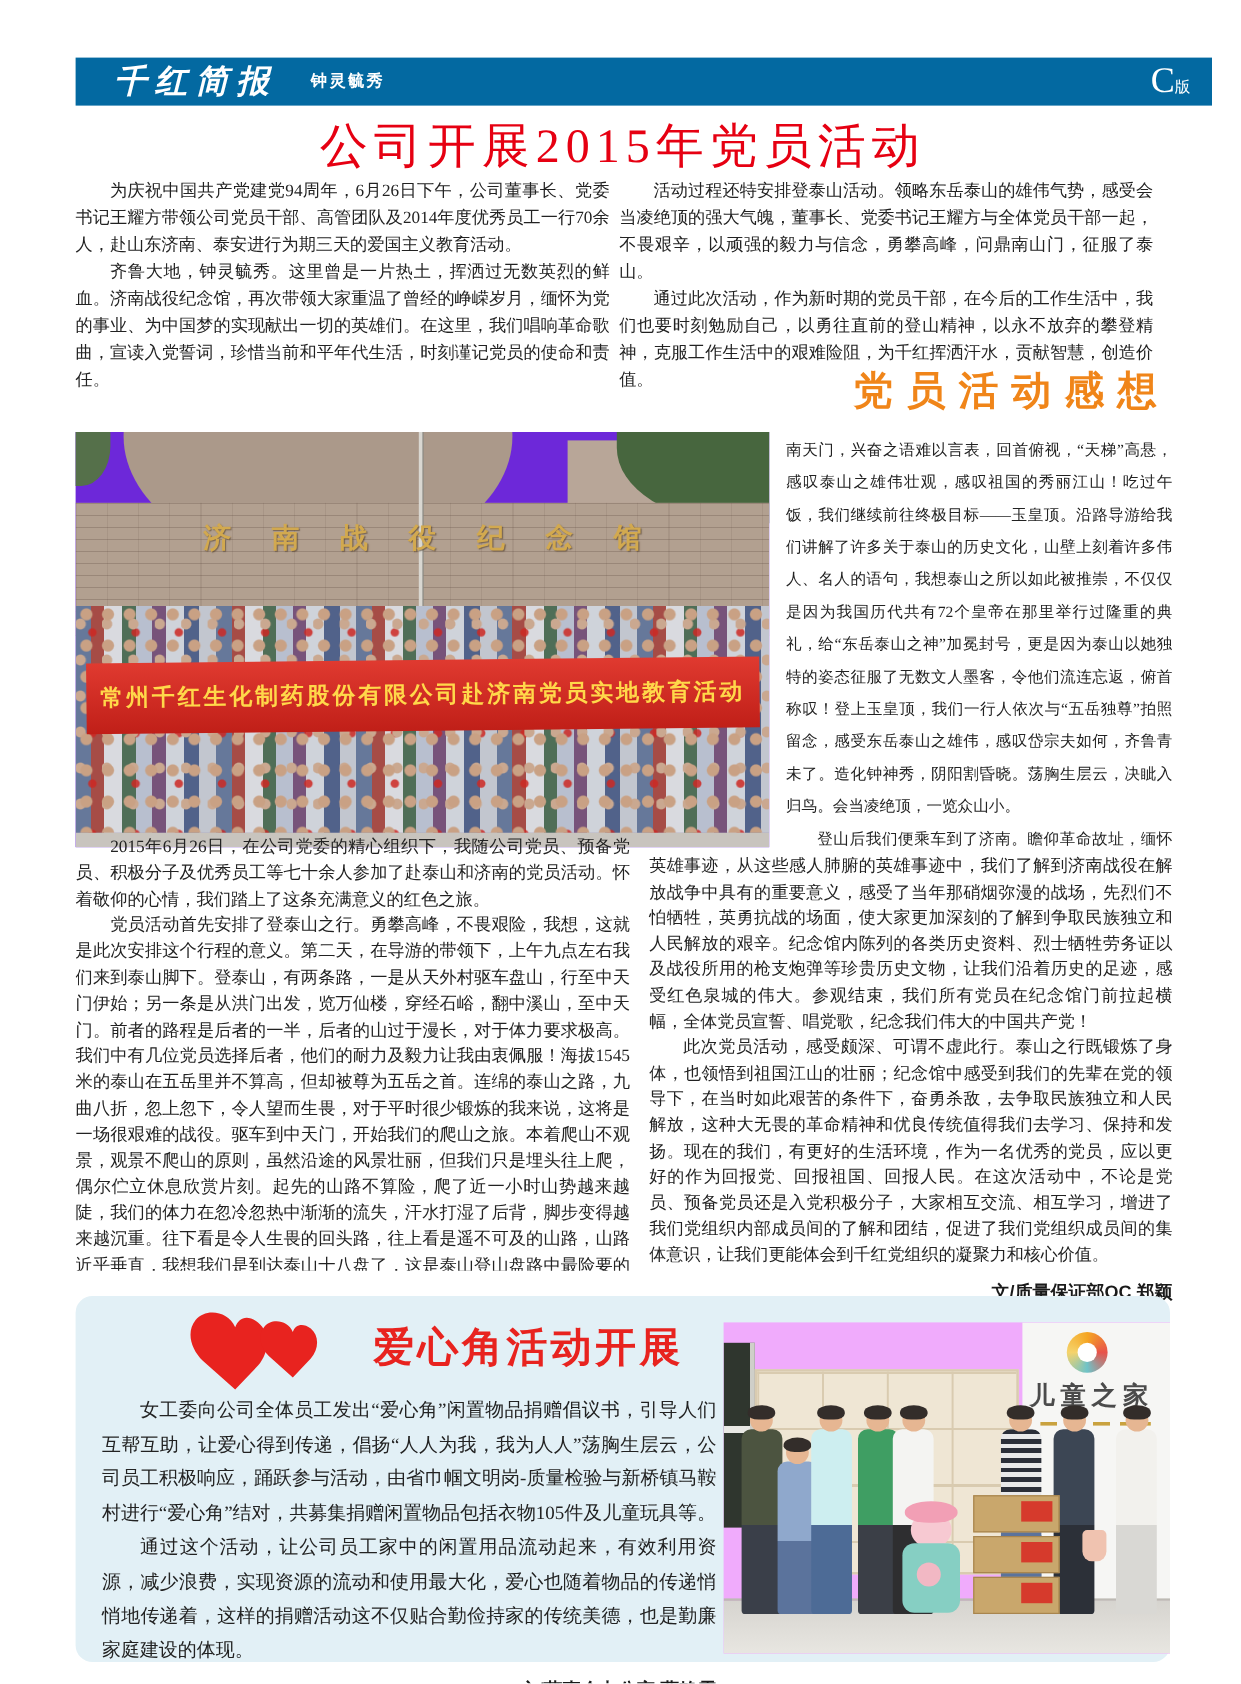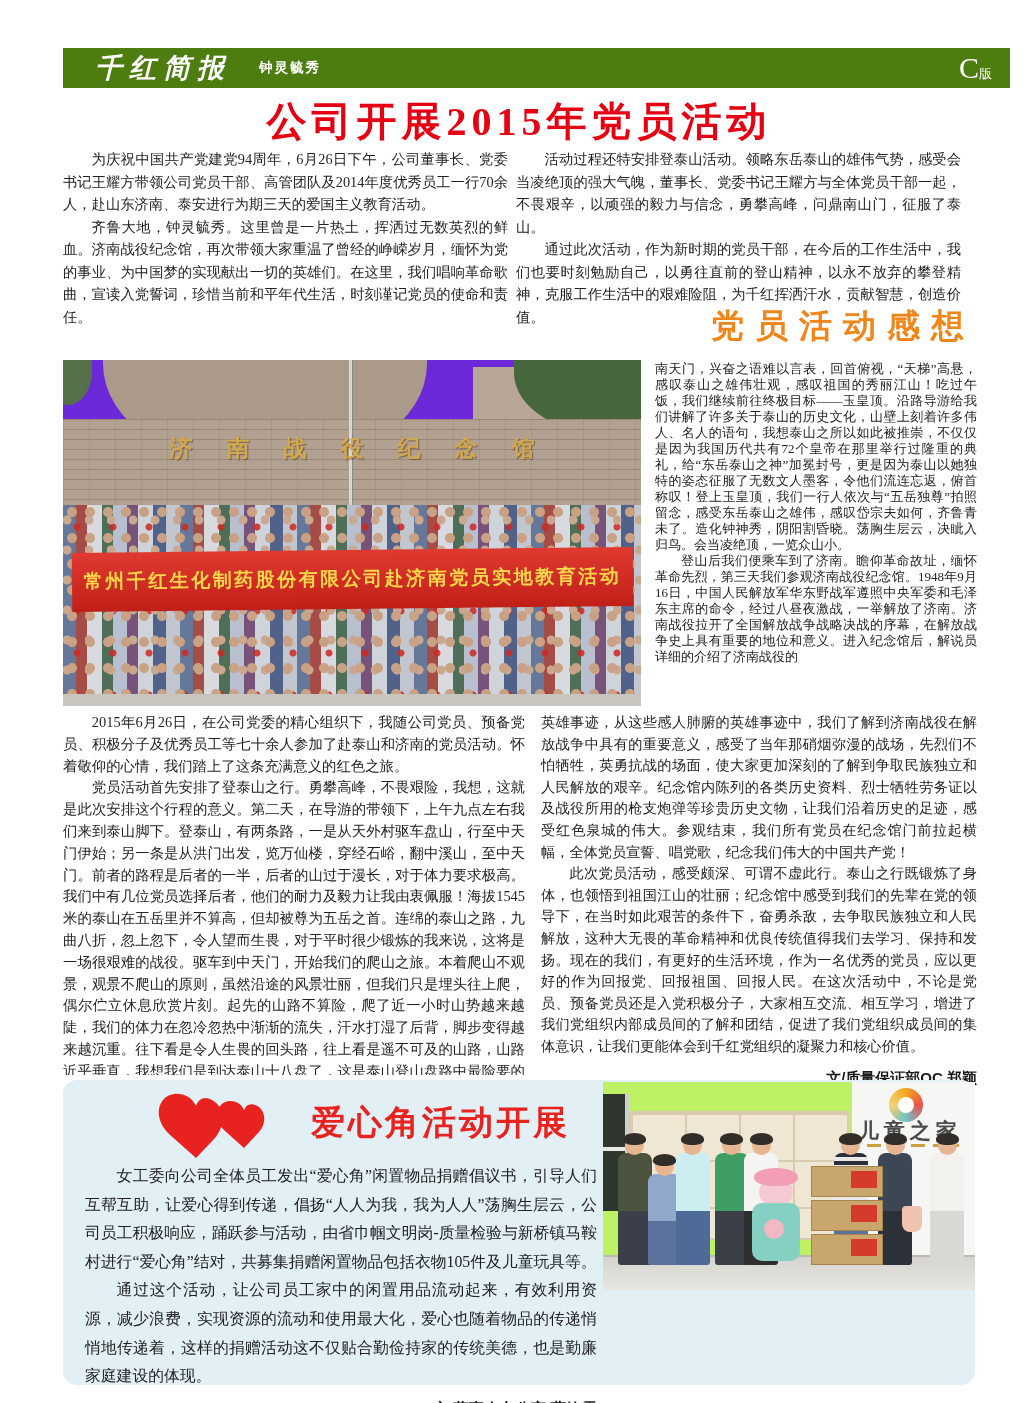--- a/index.html
+++ b/index.html
@@ -1,32 +1,32 @@
 <!DOCTYPE html>
 <html><head>
 <meta charset="utf-8">
 <style>
   html,body{margin:0;padding:0;background:#ffffff;}
   .page{position:relative;width:1034px;height:1403px;background:#ffffff;overflow:hidden;
         font-family:"Liberation Serif","DejaVu Serif",serif;color:#222;}
 
   
-  .masthead{position:absolute;left:63px;top:48px;width:947px;height:40px;background:#4d7c0f;
+  .masthead{position:absolute;left:63px;top:48px;width:947px;height:40px;background:#0369a1;
             display:flex;align-items:center;}
   .mast-title{color:#fff;font-size:27px;font-weight:bold;font-style:italic;letter-spacing:7px;
               margin-left:32px;font-family:"Liberation Serif",serif;}
   .mast-section{color:#fff;font-size:13.5px;font-weight:bold;letter-spacing:2px;margin-left:28px;
                 font-family:"Liberation Sans",sans-serif;}
   .mast-edition{margin-left:auto;margin-right:18px;color:#fff;display:flex;align-items:baseline;}
   .ed-c{font-size:30px;font-family:"Liberation Serif",serif;}
   .ed-ban{font-size:13px;font-family:"Liberation Sans",sans-serif;}
 
   
   .headline{position:absolute;left:63px;top:94px;width:912px;margin:0;text-align:center;
-            font-size:40px;font-weight:bold;color:#e60012;letter-spacing:5px;}
+            font-size:40px;font-weight:normal;color:#e60012;letter-spacing:5px;}
   .intro{position:absolute;left:63px;top:148px;width:912px;display:flex;gap:8px;}
   .intro .col{width:445px;font-size:14.3px;line-height:22.5px;text-align:justify;}
   p{margin:0;}
   .indent{text-indent:2em;}
 
   .sec-title{position:absolute;left:63px;top:304px;width:912px;margin:0;text-align:right;
              font-size:33px;font-weight:bold;color:#f08519;letter-spacing:11px;
              font-family:"Liberation Sans",sans-serif;}
 
   
@@ -55,41 +55,41 @@
     background-size:18px 26px,22px 30px,36px 42px,auto;
     filter:blur(.5px);}
   .p1-banner{position:absolute;left:1.5%;right:1.5%;top:55%;height:17%;
              background:linear-gradient(180deg,#e03a30,#c01f18);transform:rotate(-.6deg);
              display:flex;align-items:center;justify-content:center;}
   .p1-banner span{color:#ffd84a;font-weight:bold;font-size:19px;letter-spacing:2.5px;white-space:nowrap;}
   .p1-ground{position:absolute;left:0;right:0;bottom:0;height:3.5%;background:#c8c4be;}
 
   
   .rcol-top{position:absolute;left:655px;top:361px;width:322px;height:350px;overflow:hidden;
-            font-size:13px;line-height:16px;text-align:justify;}
-  .lcol-bottom{position:absolute;left:63px;top:712px;width:462px;height:363px;overflow:hidden;
+            font-size:13px;line-height:27px;text-align:justify;}
+  .lcol-bottom{position:absolute;left:63px;top:696px;width:462px;height:363px;overflow:hidden;
                font-size:14.4px;line-height:21.8px;text-align:justify;}
   .rcol-bottom{position:absolute;left:541px;top:712px;width:436px;
                font-size:14.2px;line-height:21.6px;text-align:justify;}
   .byline{margin-top:9px;text-align:right;font-weight:bold;font-size:15px;
           font-family:"Liberation Sans",sans-serif;color:#1a1a1a;}
 
   
   .love-panel{position:absolute;left:63px;top:1080px;width:912px;height:305px;background:#e2f0f6;
               border-radius:14px;}
   .hearts{position:absolute;left:78px;top:8px;width:150px;height:82px;}
   .love-title{position:absolute;left:248px;top:20px;margin:0;font-size:34px;font-weight:bold;
               color:#e8231f;letter-spacing:3px;font-family:"Liberation Sans",sans-serif;}
   .love-text{position:absolute;left:22px;top:82px;width:512px;font-size:15.8px;line-height:28.6px;
              text-align:justify;}
   .love-byline{margin-top:4px;text-align:right;font-weight:bold;font-size:15.5px;
                font-family:"Liberation Sans",sans-serif;color:#1a1a1a;}
 
   
-  .photo2{position:absolute;left:540px;top:2px;width:372px;height:208px;background:#bef264;overflow:hidden;}
+  .photo2{position:absolute;left:540px;top:22px;width:372px;height:276px;background:#f0abfc;overflow:hidden;}
   .p2-window{position:absolute;left:0;top:6%;width:6%;height:56%;background:#2f362e;
              border-right:4px solid #cfcfc9;
              background-image:linear-gradient(180deg,transparent 0 45%,#e8e8e4 45% 49%,transparent 49%);}
   .p2-shelf{position:absolute;left:7%;top:14%;width:59%;height:62%;background:#efe6d4;
             border:2px solid #d9cbb0;box-sizing:border-box;
             background-image:repeating-linear-gradient(90deg,#d9cbb0 0 2px,transparent 2px 54px),
                              repeating-linear-gradient(180deg,#d9cbb0 0 2px,transparent 2px 47px);}
   .p2-rwall{position:absolute;left:67%;right:0;top:0;bottom:16%;background:#f6f6f4;}
   .p2-logo{position:absolute;left:77%;top:3%;width:34px;height:34px;border-radius:50%;
            background:conic-gradient(#f5a623,#e8524a,#6fc3c8,#f5d36b,#f5a623);}

